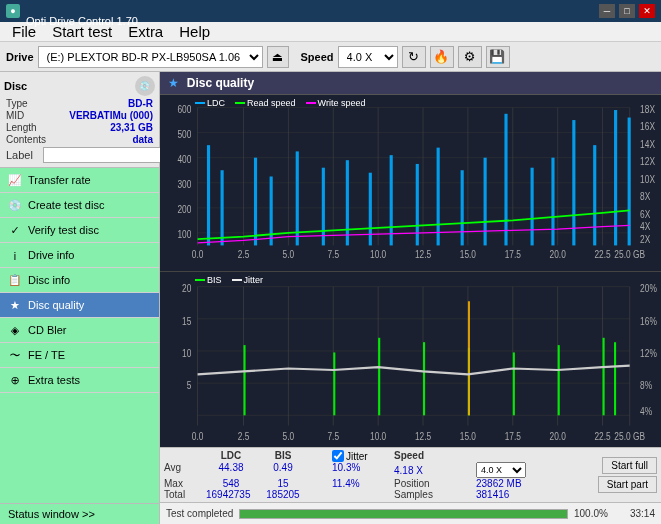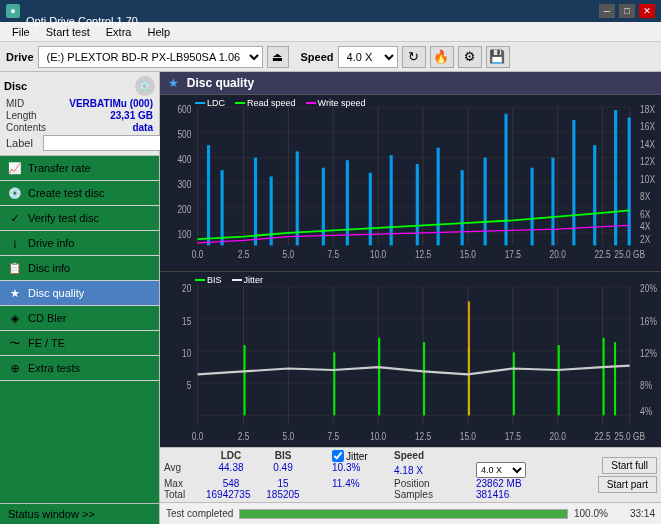--- a/index.html
+++ b/index.html
@@ -9,36 +9,36 @@
     .titlebar { background: #1a3a5c; color: white; display: flex; align-items: center; justify-content: space-between; padding: 4px 6px; height: 22px; }
     .titlebar-left { display: flex; align-items: center; gap: 6px; }
     .titlebar-icon { width: 14px; height: 14px; background: #4a9; border-radius: 2px; display: flex; align-items: center; justify-content: center; font-size: 9px; color: white; }
     .titlebar-title { font-size: 11px; margin-top: 19px; }
     .titlebar-controls { display: flex; gap: 4px; }
     .titlebar-btn { width: 16px; height: 14px; background: #555; color: white; border: none; font-size: 9px; cursor: pointer; display: flex; align-items: center; justify-content: center; }
     .titlebar-btn.close { background: #c00; }
 
     
     .menubar { background: #f0f0f0; border-bottom: 1px solid #ccc; display: flex; align-items: center; padding: 2px 4px; height: 20px; }
-    .menubar-item { padding: 1px 8px; font-size: 11px; cursor: pointer; }
+    .menubar-item { padding: 1px 8px; font-size: 15px; cursor: pointer; }
 
     
     .drivebar { background: #e8e8e8; border-bottom: 1px solid #bbb; display: flex; align-items: center; padding: 3px 6px; height: 30px; gap: 4px; }
     .drivebar-label { font-size: 11px; font-weight: bold; }
     .drive-select { font-size: 11px; border: 1px solid #aaa; background: white; padding: 2px 4px; min-width: 200px; height: 22px; }
     .eject-btn { width: 22px; height: 22px; background: #e0e0e0; border: 1px solid #aaa; cursor: pointer; display: flex; align-items: center; justify-content: center; font-size: 12px; }
     .speed-label { font-size: 11px; font-weight: bold; margin-left: 8px; }
     .speed-select { font-size: 11px; border: 1px solid #aaa; background: white; padding: 2px 4px; width: 60px; height: 22px; }
     .toolbar-btn { width: 24px; height: 22px; background: #e0e0e0; border: 1px solid #aaa; cursor: pointer; display: flex; align-items: center; justify-content: center; font-size: 13px; }
 
     
     .main { display: flex; height: calc(524px - 72px); }
 
     
-    .sidebar { width: 160px; min-width: 160px; background: #15803d; border-right: 1px solid #bbb; display: flex; flex-direction: column; }
+    .sidebar { width: 160px; min-width: 160px; background: #86efac; border-right: 1px solid #bbb; display: flex; flex-direction: column; }
 
     
     .disc-panel { padding: 4px; border-bottom: 1px solid #bbb; background: #e8e8e8; }
     .disc-header { display: flex; align-items: center; justify-content: space-between; margin-bottom: 2px; }
     .disc-title { font-weight: bold; font-size: 11px; }
     .disc-icon { width: 20px; height: 20px; background: #ccc; border-radius: 50%; display: flex; align-items: center; justify-content: center; font-size: 9px; }
     .disc-row { display: flex; justify-content: space-between; font-size: 10px; margin-bottom: 1px; padding: 0 2px; }
     .disc-key { color: #333; }
     .disc-val { color: #00c; font-weight: bold; }
     .label-row { display: flex; align-items: center; gap: 10px; margin-top: 2px; padding: 0 2px; }
@@ -117,20 +117,24 @@
 </div>
 
 <div class="main">
 
   <div class="sidebar">
 
     <div class="disc-panel">
       <div class="disc-header">
         <span class="disc-title">Disc</span>
         <div class="disc-icon">💿</div>
+      </div>
+      <div class="disc-row">
+        <span class="disc-key">Type</span>
+        <span class="disc-val">BD-R</span>
       </div>
       <div class="disc-row">
         <span class="disc-key">MID</span>
         <span class="disc-val">VERBATIMu (000)</span>
       </div>
       <div class="disc-row">
         <span class="disc-key">Length</span>
         <span class="disc-val">23,31 GB</span>
       </div>
       <div class="disc-row">

